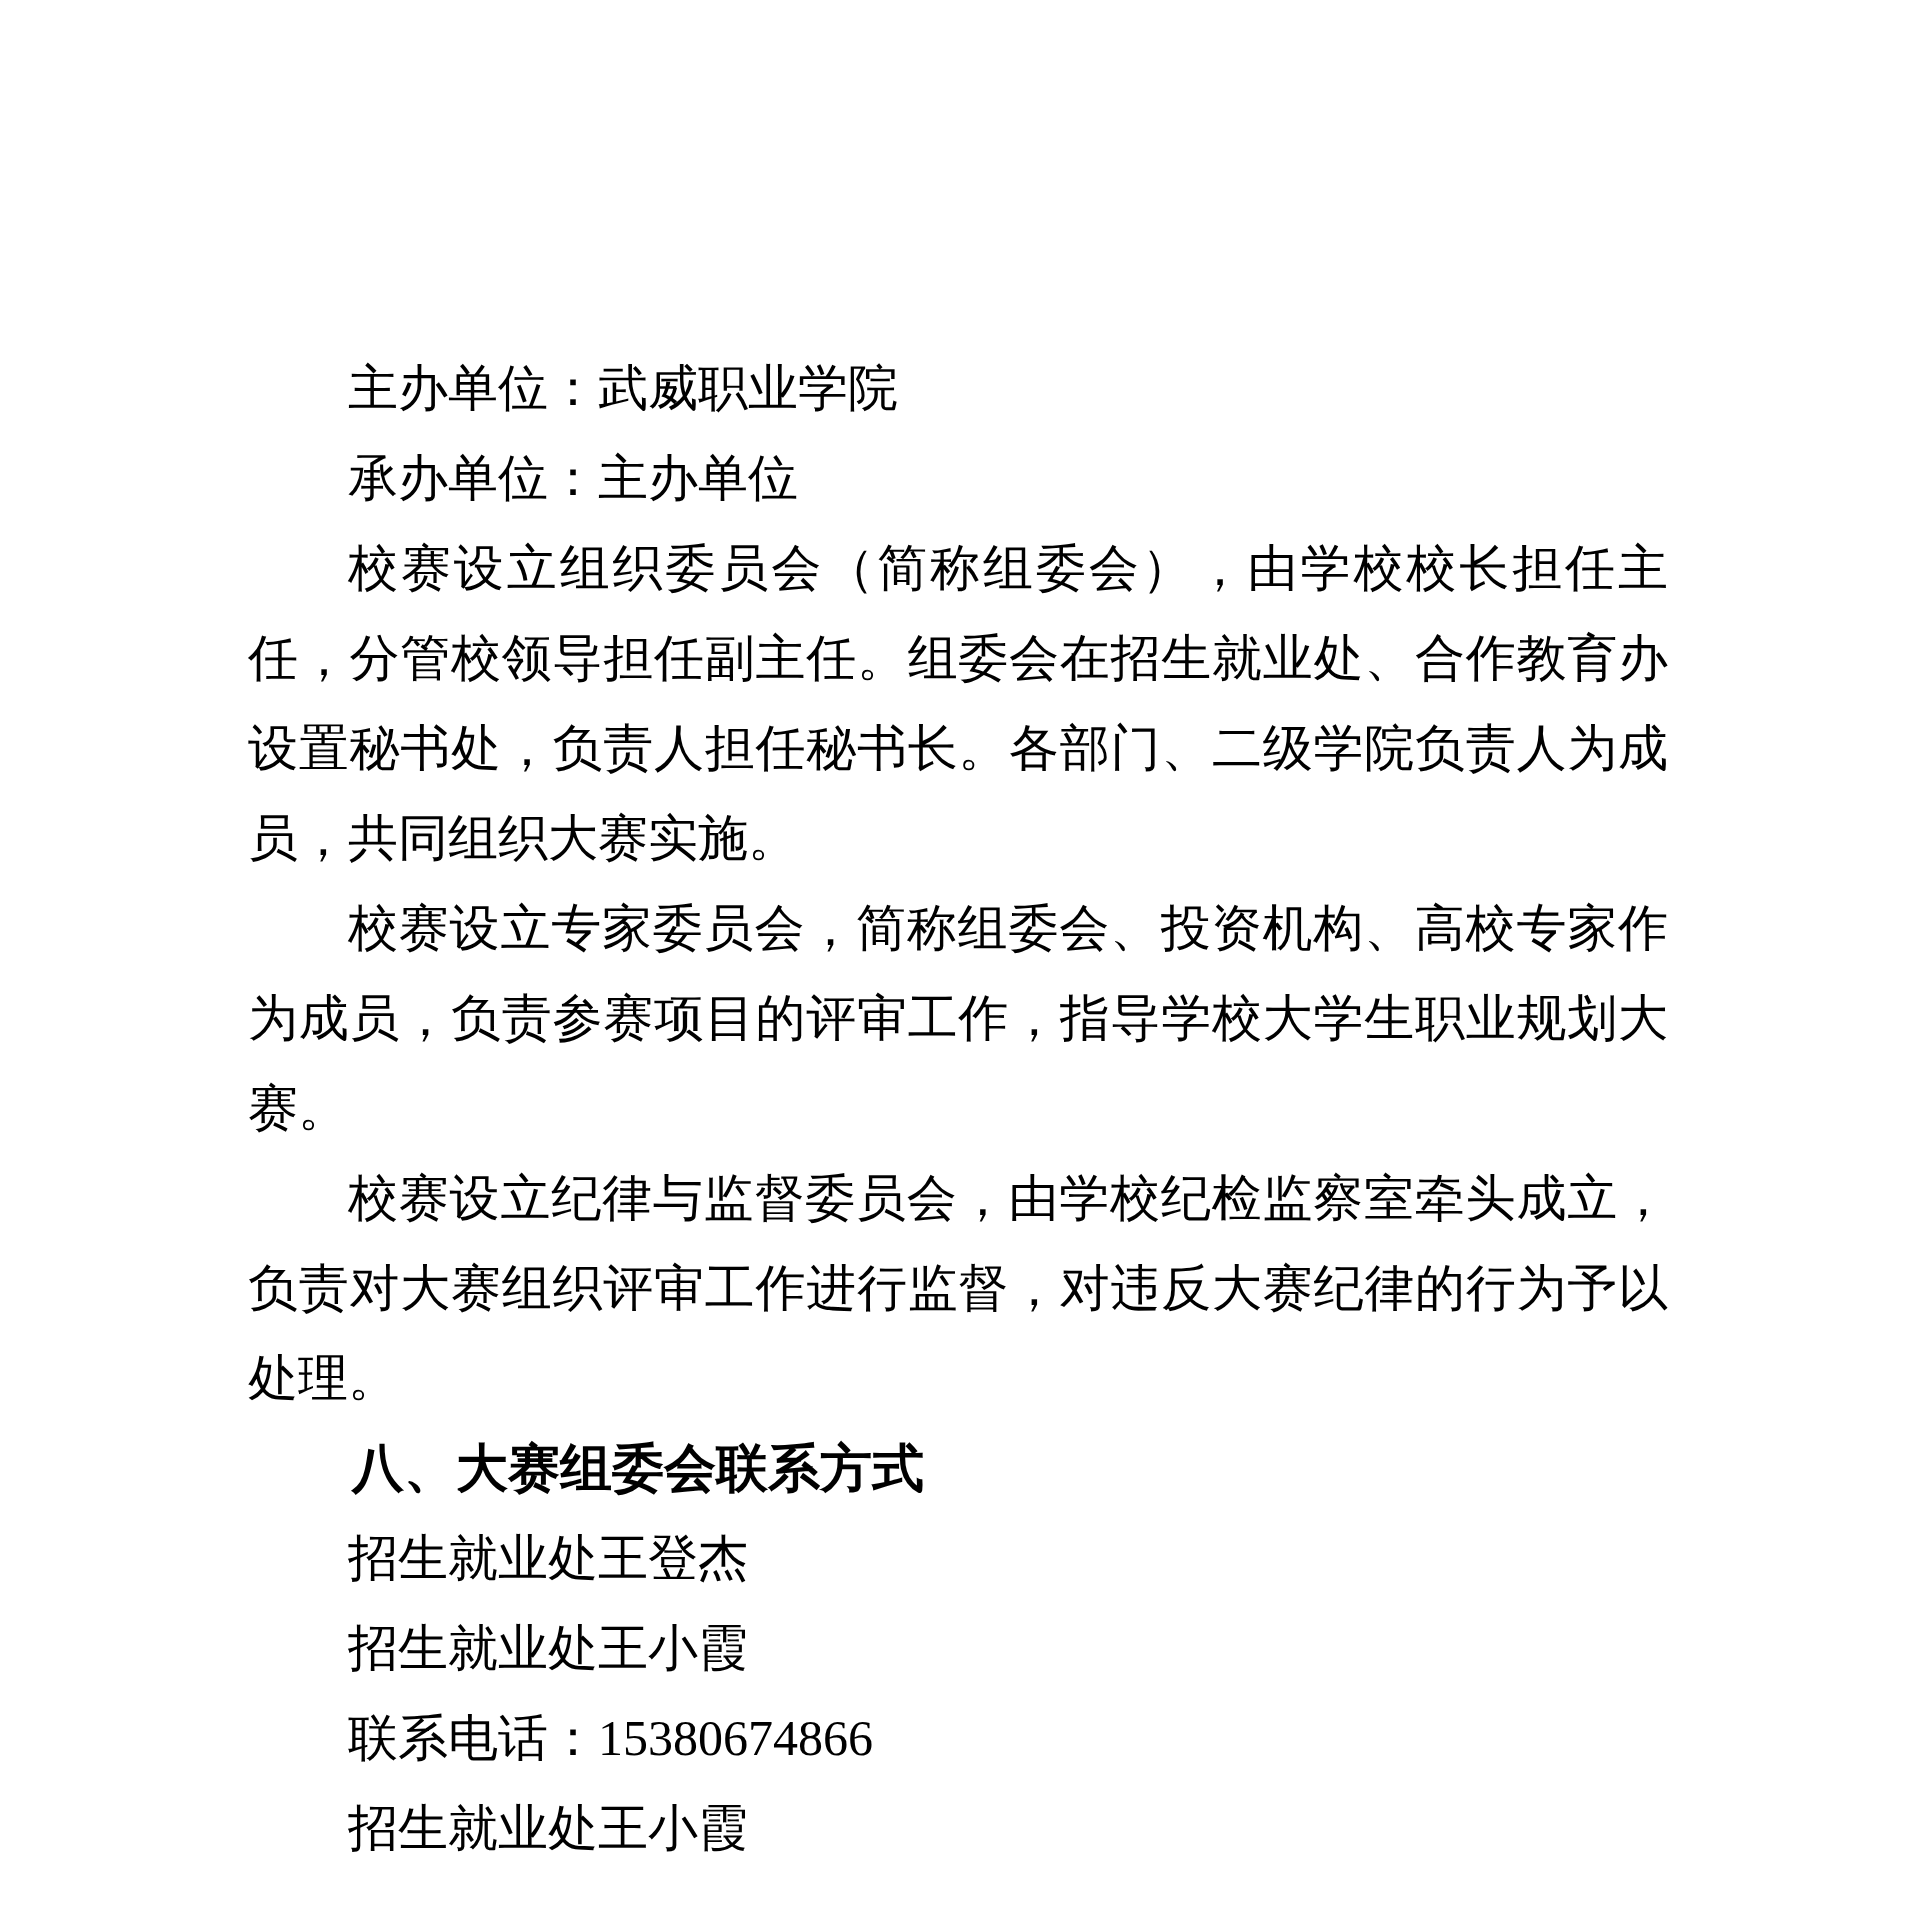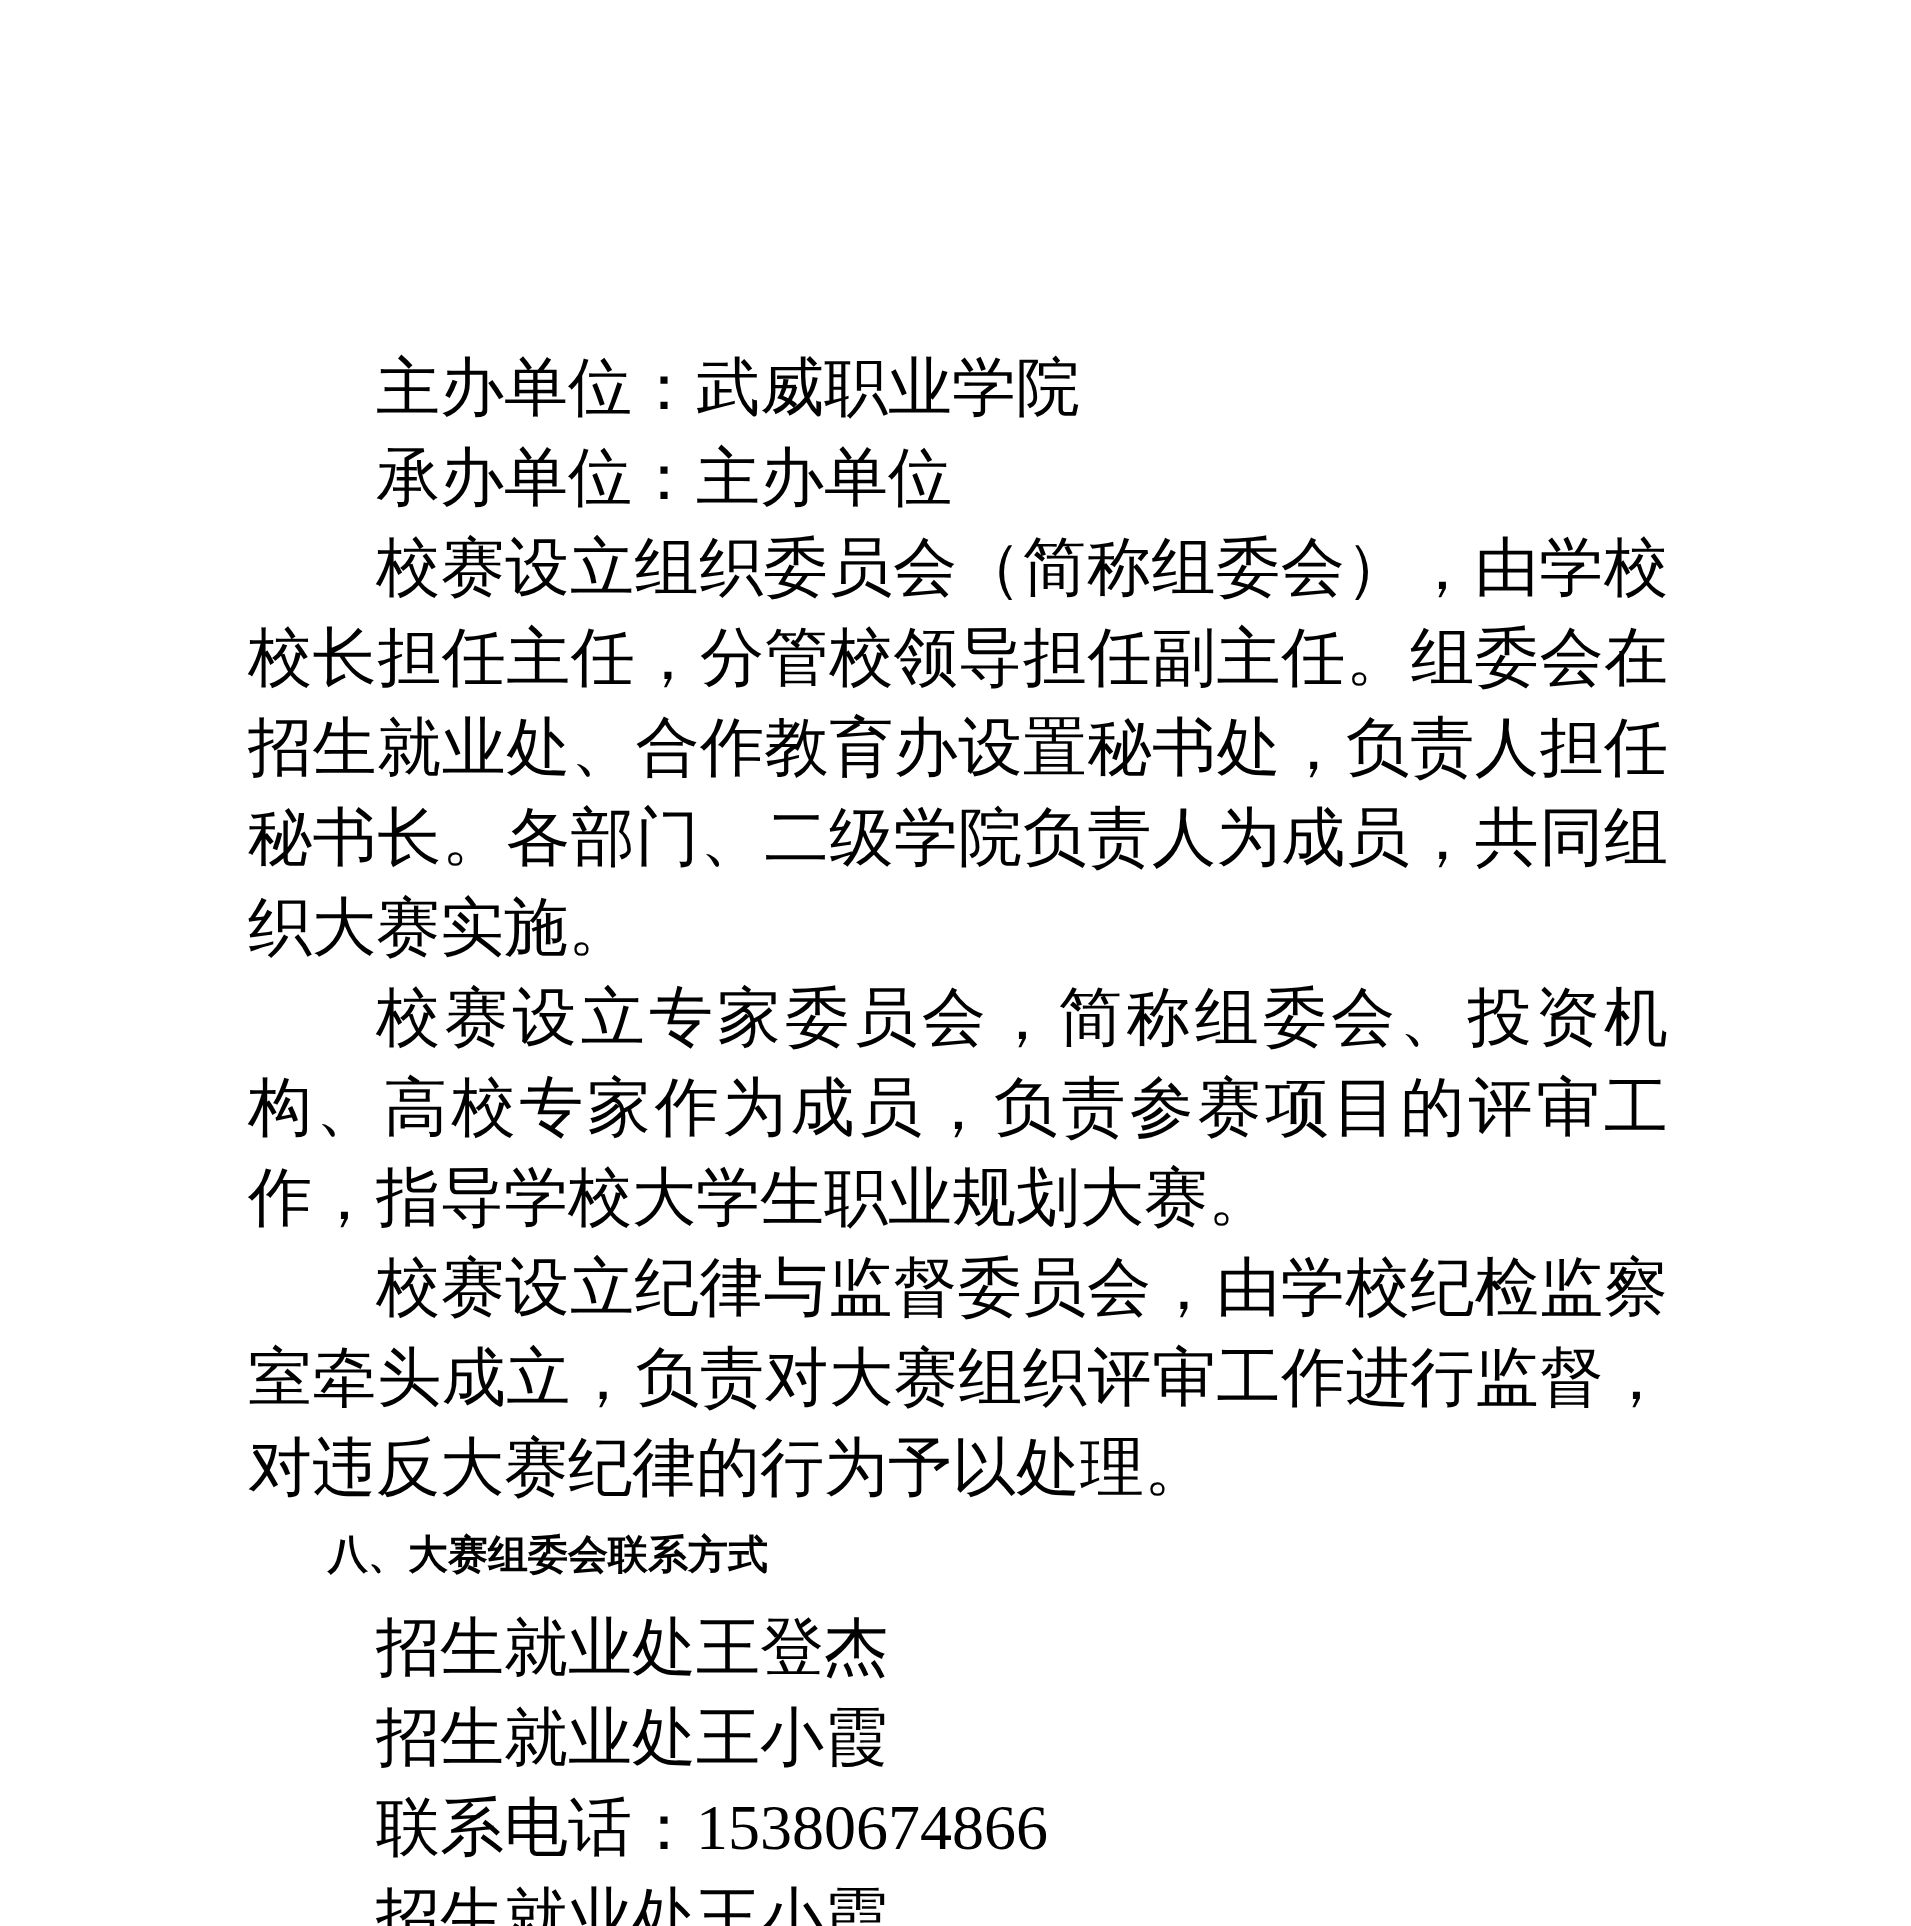--- a/index.html
+++ b/index.html
@@ -23,37 +23,37 @@
     height: 2703px;
     background: #ffffff;
   }
   .content {
     position: absolute;
     left: 248px;
     top: 343px;
     width: 1420px;
   }
   .blk {
-    font-size: 64px;
+    font-size: 50px;
     line-height: 90px;
     text-align: justify;
     text-justify: inter-ideograph;
     word-break: break-all;
     overflow-wrap: break-word;
     margin: 0;
   }
   .blk.line,
   .blk.paragraph,
   .blk.heading {
     text-indent: 2em;
   }
   .blk.heading {
-    font-family: Liberation Mono, monospace;
+    font-family: Liberation Sans, sans-serif;
     font-weight: 700;
-    font-size: 40px;
+    font-size: 52px;
   }
 </style>
 </head>
 <body style="background: rgb(255, 255, 255); color: rgb(0, 0, 0);">
 
 <div class="page">
   <div class="content">
       <div class="blk line">主办单位：武威职业学院</div>
       <div class="blk line">承办单位：主办单位</div>
       <div class="blk paragraph">校赛设立组织委员会（简称组委会），由学校校长担任主任，分管校领导担任副主任。组委会在招生就业处、合作教育办设置秘书处，负责人担任秘书长。各部门、二级学院负责人为成员，共同组织大赛实施。</div>

